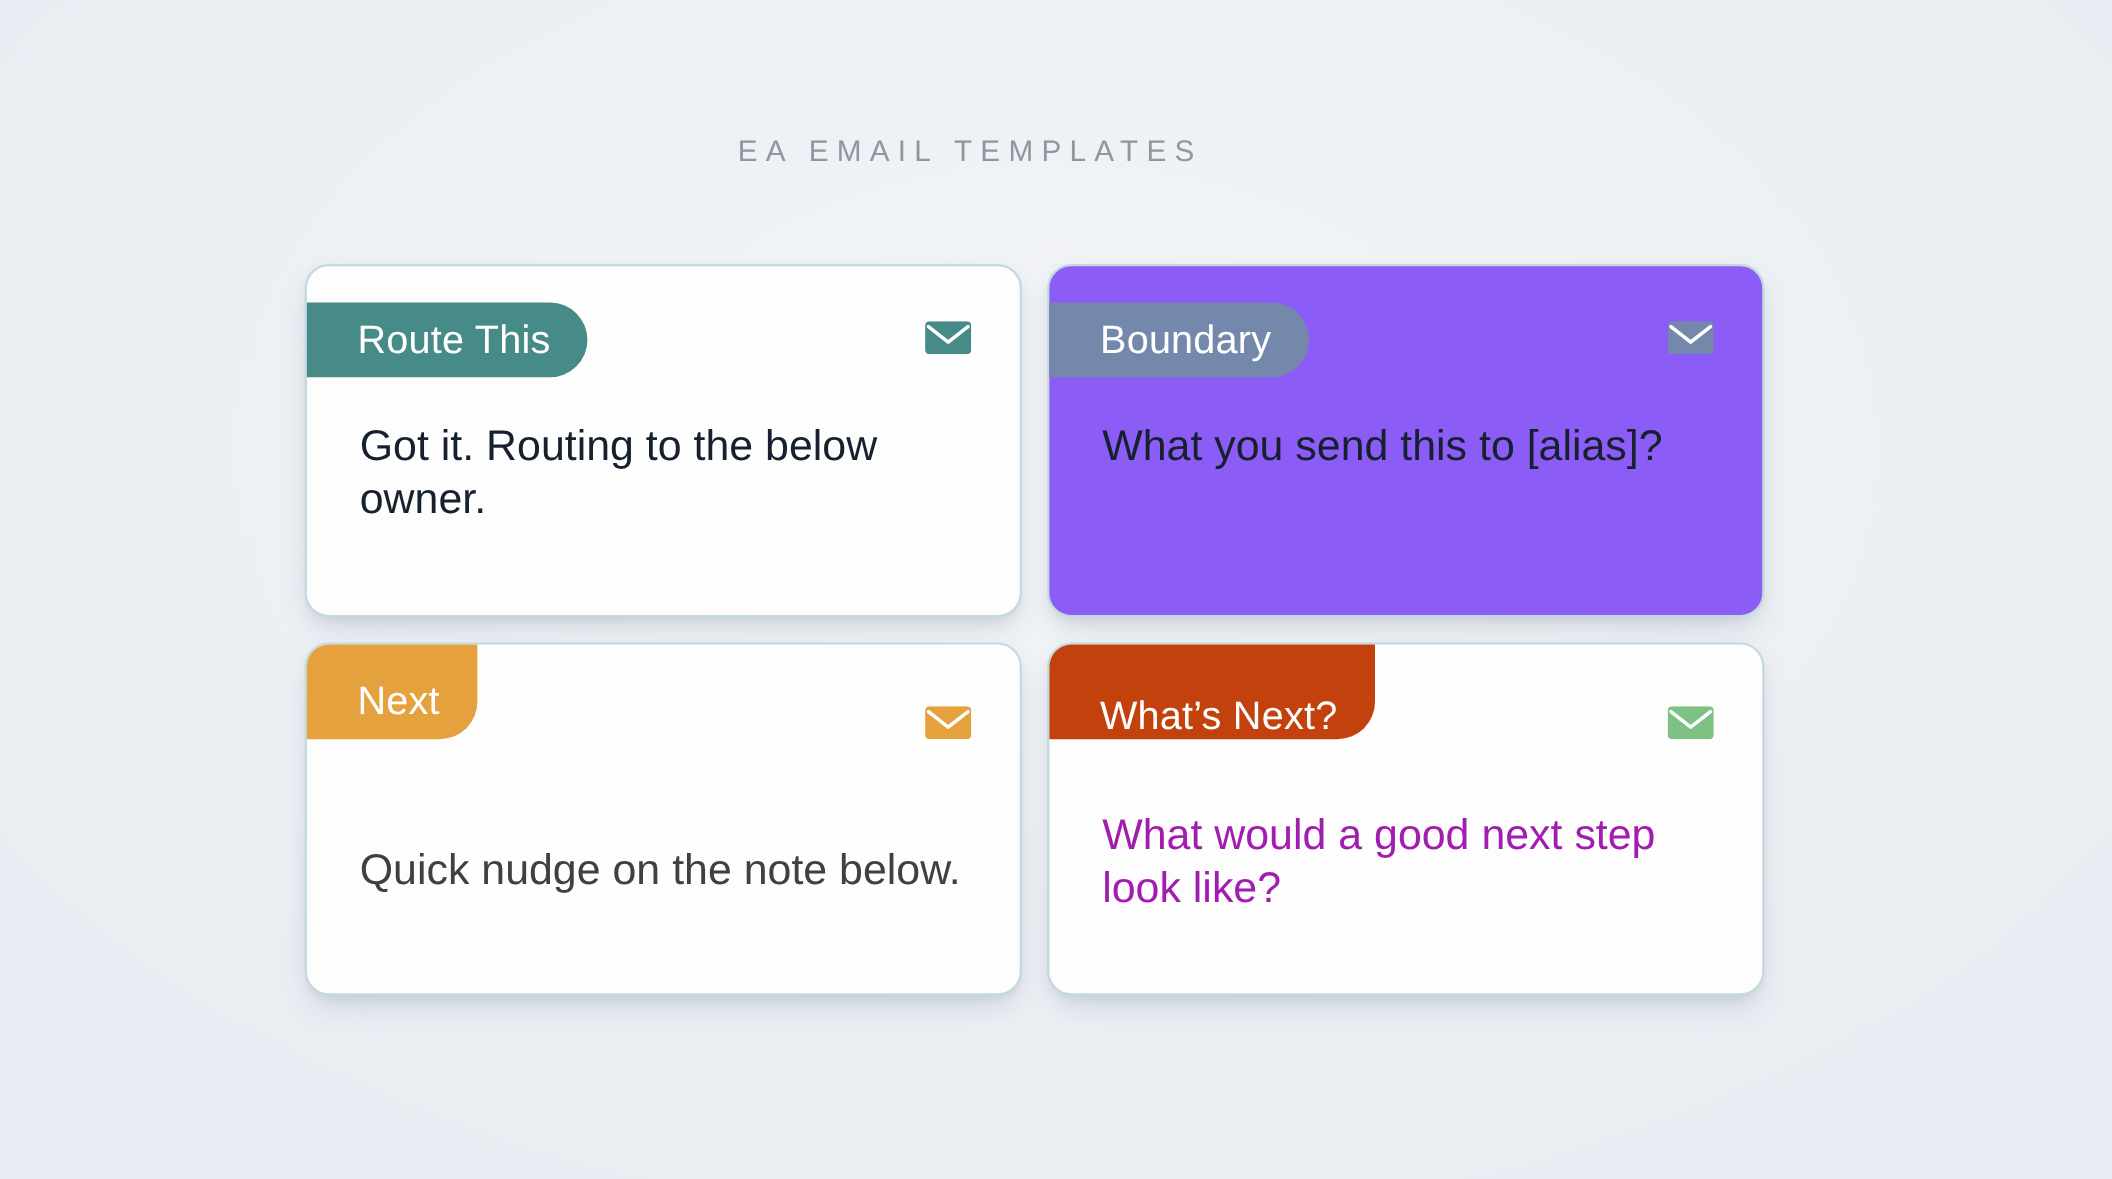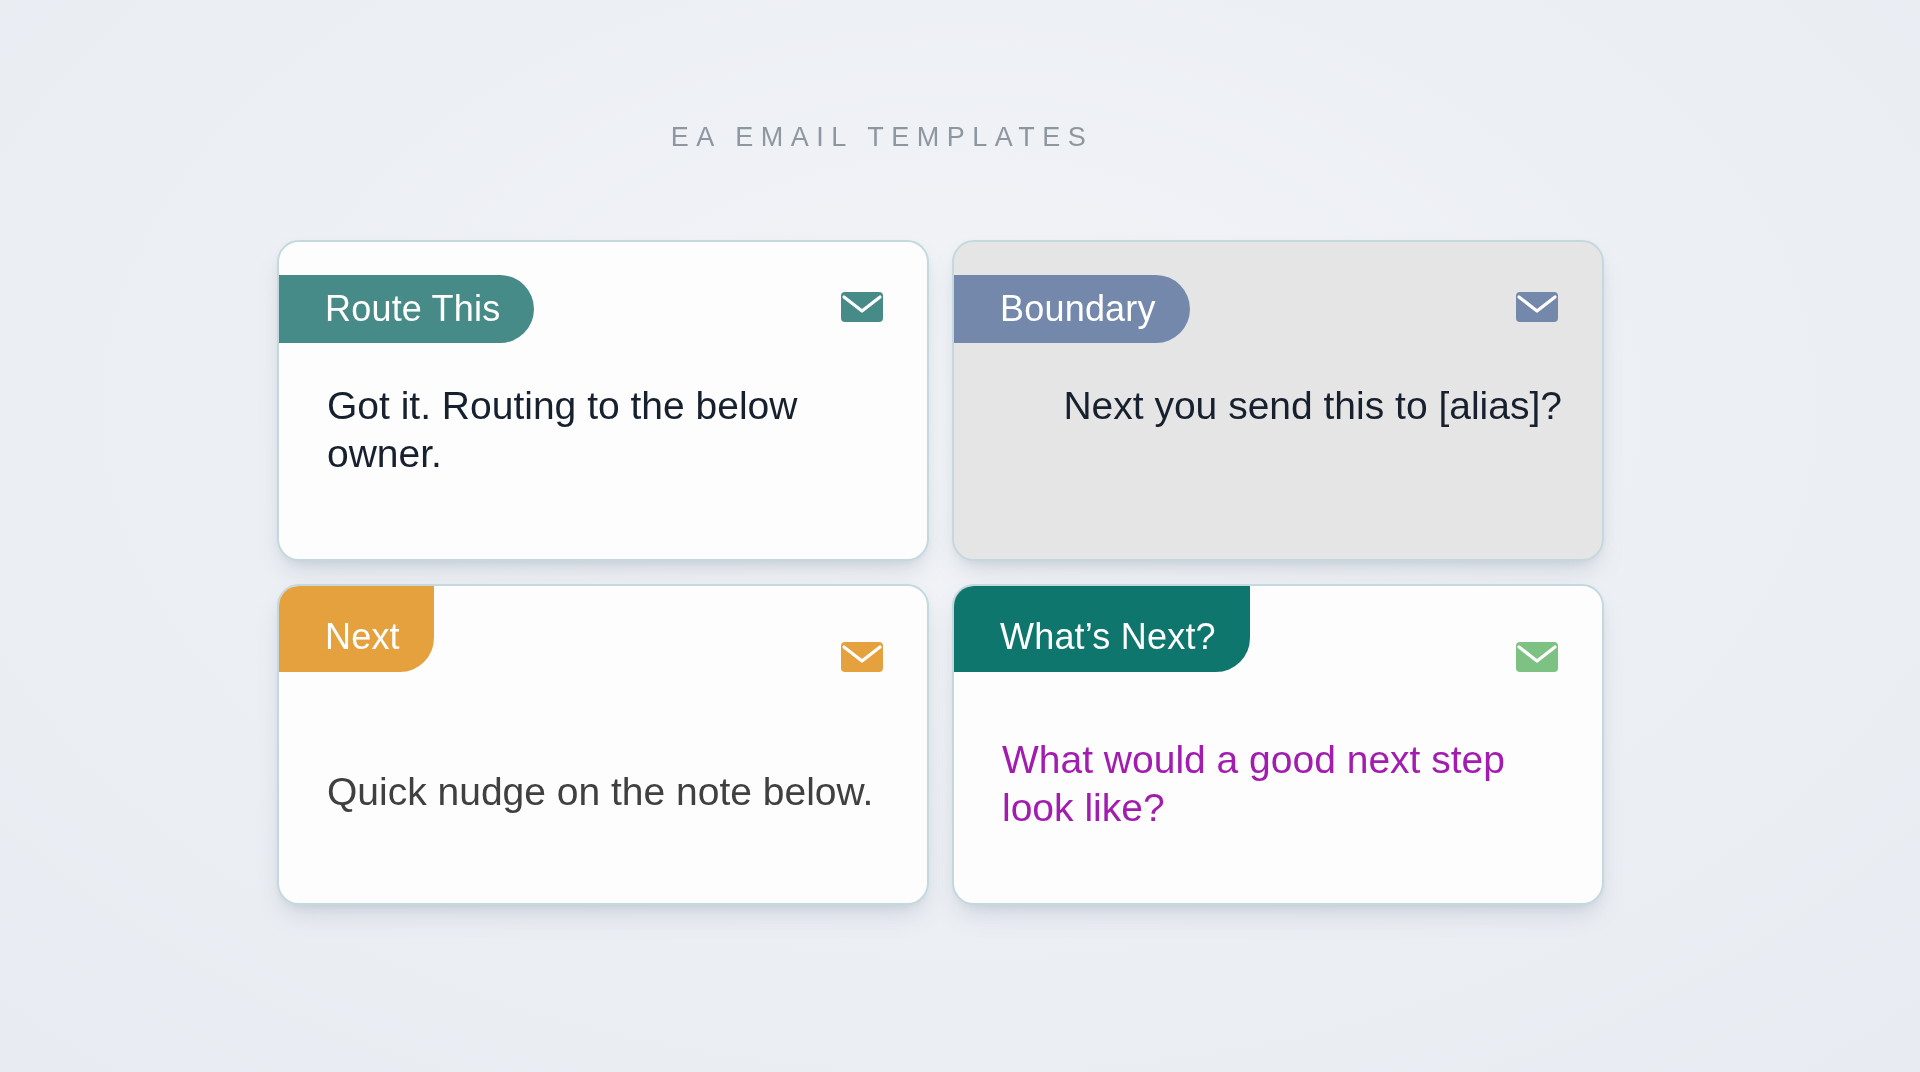--- a/index.html
+++ b/index.html
@@ -130,48 +130,48 @@
       </div>
       <div class="envelope">
         <svg viewBox="0 0 42 30" xmlns="http://www.w3.org/2000/svg">
           <rect x="0" y="0" width="42" height="30" rx="4" class="env-fill" fill="#468b88"></rect>
           <path d="M3 5 L21 19 L39 5" fill="none" stroke="#ffffff" stroke-width="3.2" stroke-linecap="round" stroke-linejoin="round"></path>
         </svg>
       </div>
       <div class="card-body" style="color: rgb(22, 32, 46);">Got it. Routing to the below owner.</div>
     </div>
 
-    <div class="card" style="border-color: rgb(195, 217, 221); background: #e5e5e5; text-align: right;">
+    <div class="card" style="border-color: rgb(195, 217, 221); background: #8b5cf6;">
       <div class="badge pill" style="background: rgb(116, 136, 171);">
         <span>Boundary</span>
       </div>
       <div class="envelope">
         <svg viewBox="0 0 42 30" xmlns="http://www.w3.org/2000/svg">
           <rect x="0" y="0" width="42" height="30" rx="4" class="env-fill" fill="#7488ab"></rect>
           <path d="M3 5 L21 19 L39 5" fill="none" stroke="#ffffff" stroke-width="3.2" stroke-linecap="round" stroke-linejoin="round"></path>
         </svg>
       </div>
-      <div class="card-body" style="color: rgb(22, 32, 46);">Next you send this to [alias]?</div>
+      <div class="card-body" style="color: rgb(22, 32, 46);">What you send this to [alias]?</div>
     </div>
 
     <div class="card" style="border-color: rgb(195, 217, 221); background: rgb(253, 253, 253);">
       <div class="badge flush" style="background: rgb(230, 161, 63);">
         <span>Next</span>
       </div>
       <div class="envelope low">
         <svg viewBox="0 0 42 30" xmlns="http://www.w3.org/2000/svg">
           <rect x="0" y="0" width="42" height="30" rx="4" class="env-fill" fill="#e6a13f"></rect>
           <path d="M3 5 L21 19 L39 5" fill="none" stroke="#ffffff" stroke-width="3.2" stroke-linecap="round" stroke-linejoin="round"></path>
         </svg>
       </div>
       <div class="card-body low" style="color: #404040; margin-top: 32px;">Quick nudge on the note below.</div>
     </div>
 
     <div class="card" style="border-color: rgb(195, 217, 221); background: rgb(253, 253, 253);">
-      <div class="badge flush" style="background: #0f766e;">
+      <div class="badge flush" style="background: #c2410c; align-items: flex-end;">
         <span>What’s Next?</span>
       </div>
       <div class="envelope low">
         <svg viewBox="0 0 42 30" xmlns="http://www.w3.org/2000/svg">
           <rect x="0" y="0" width="42" height="30" rx="4" class="env-fill" fill="#7ec283"></rect>
           <path d="M3 5 L21 19 L39 5" fill="none" stroke="#ffffff" stroke-width="3.2" stroke-linecap="round" stroke-linejoin="round"></path>
         </svg>
       </div>
       <div class="card-body low" style="color: #a21caf;">What would a good next step look like?</div>
     </div>

